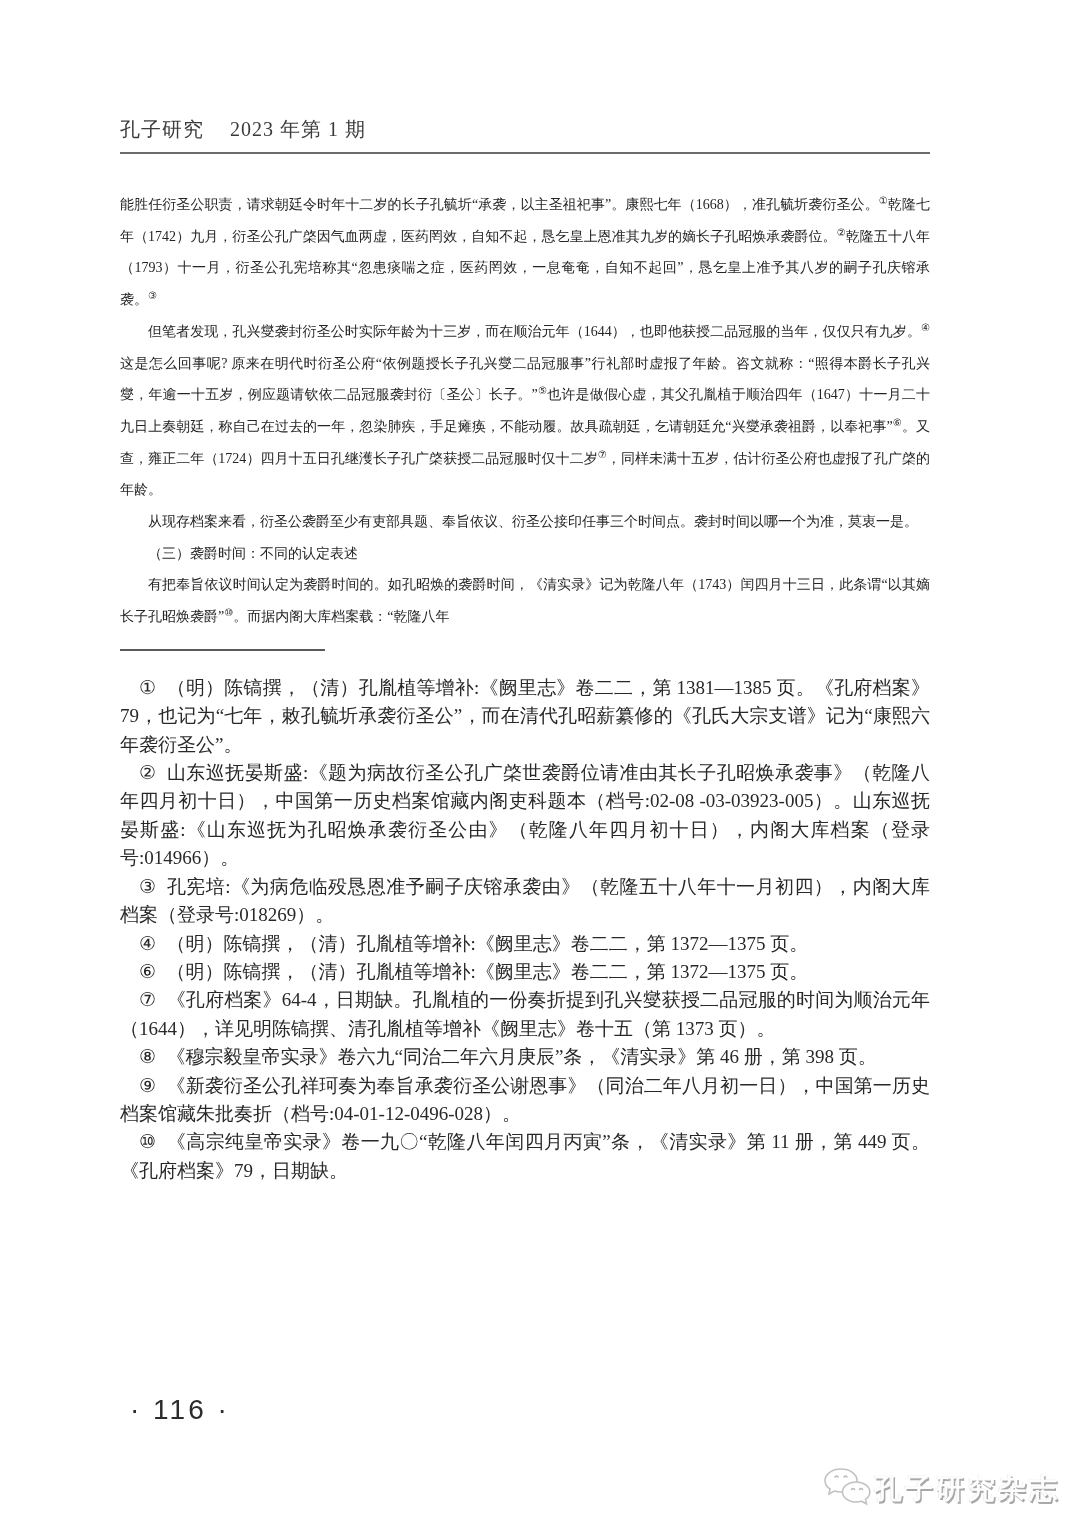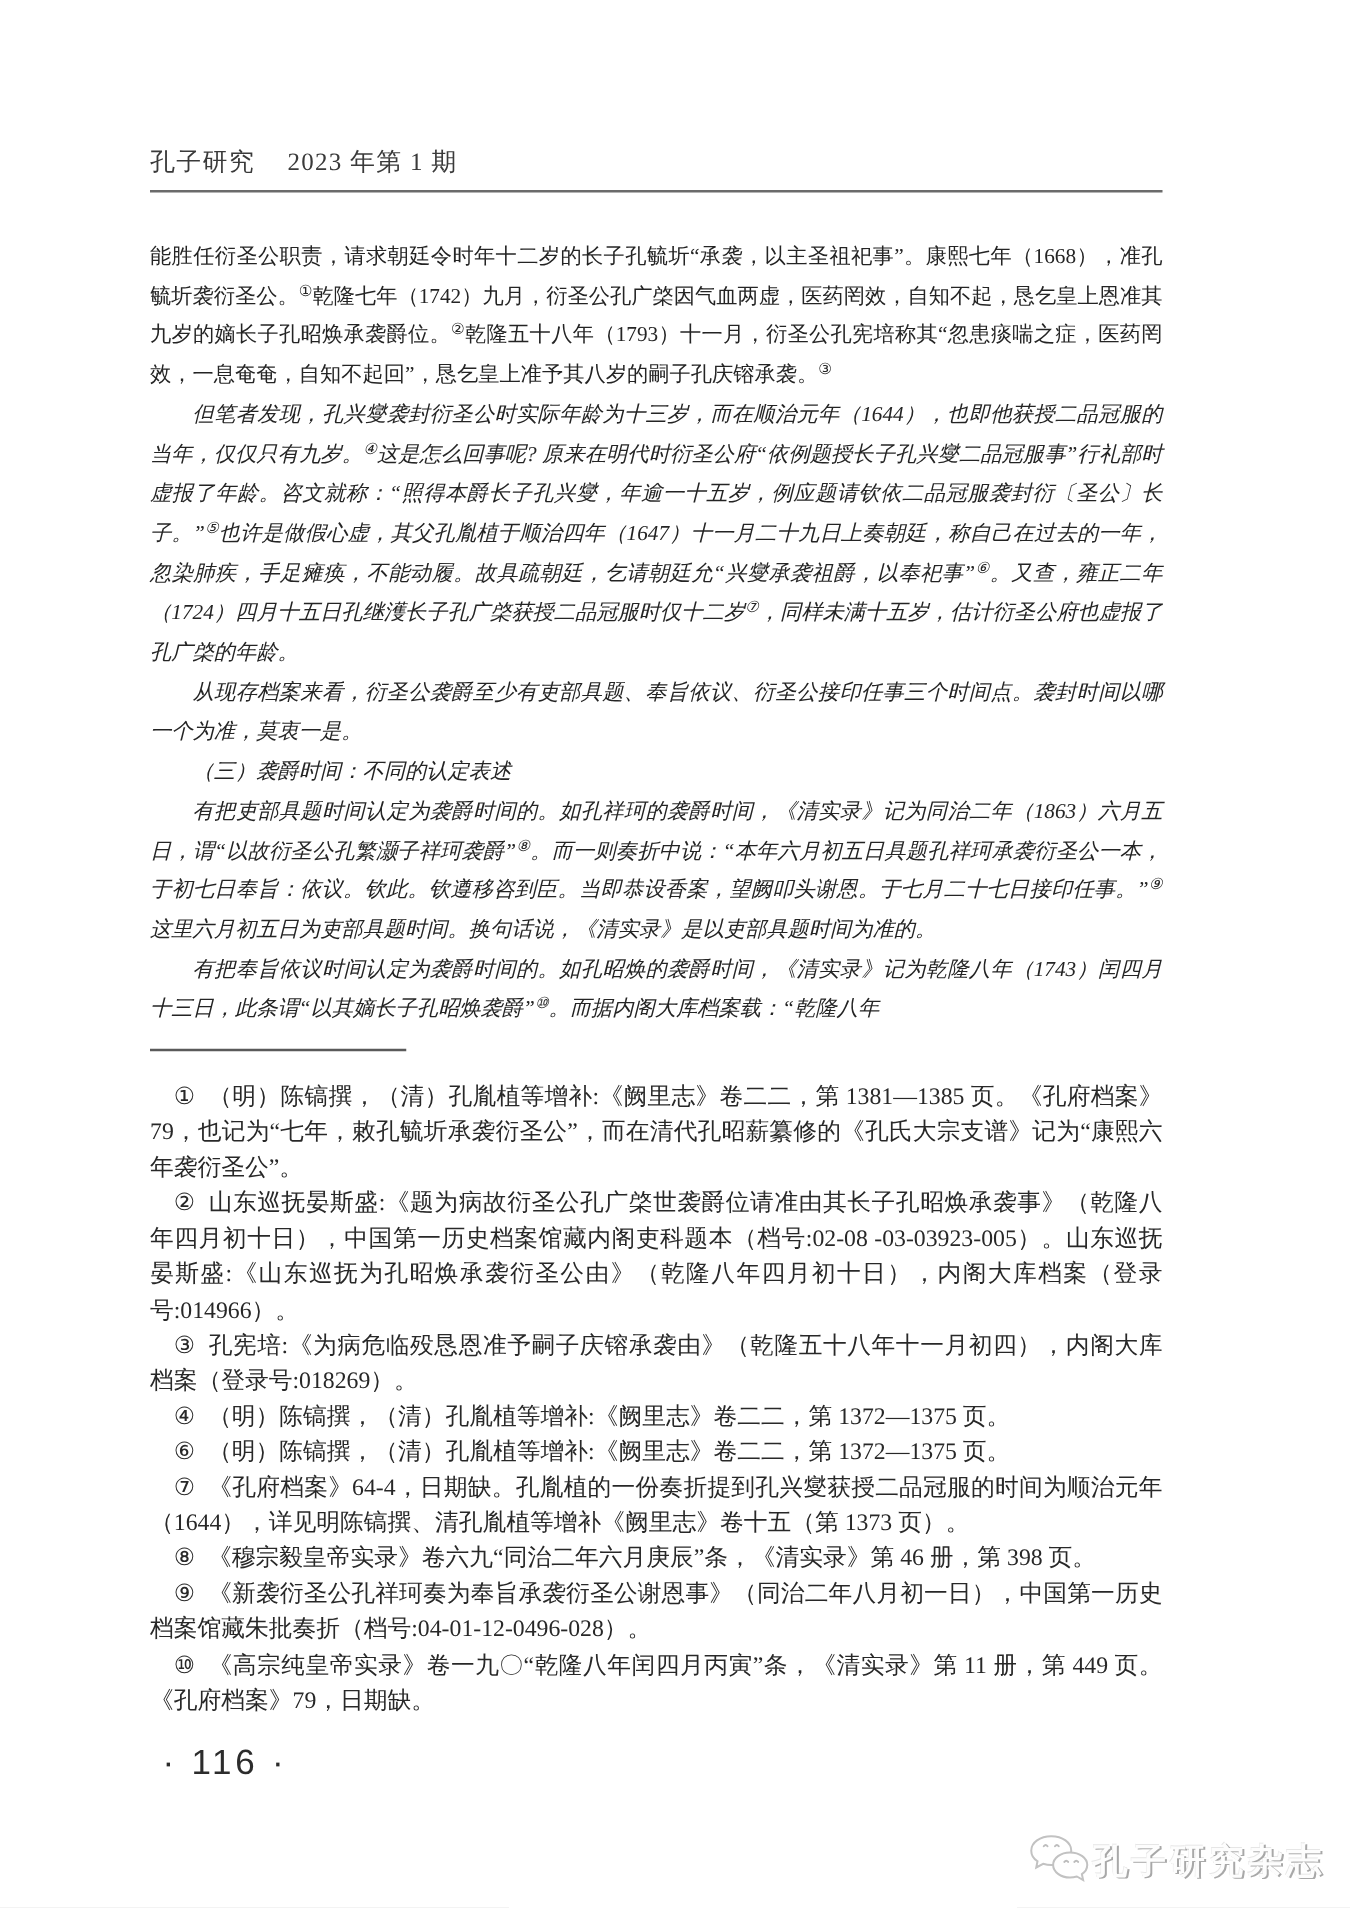--- a/index.html
+++ b/index.html
@@ -19,25 +19,25 @@
     display:flex;align-items:baseline;
     font-size:20px;color:#3a3a3a;letter-spacing:1px;
   }
   .running-head .journal{margin-right:26px;}
   .header-rule{
     border:none;border-top:2px solid #6b6b6b;margin:9px 0 0 0;height:0;
   }
   
   .body-text{
     margin-top:35px;
-    font-size:17px;line-height:31.7px;
+    font-size:14px;line-height:31.7px;
     color:#242424;text-align:justify;
   }
   .body-text p.para{margin:0;}
-  .body-text p.para.indent{text-indent:2em;font-style:italic;}
+  .body-text p.para.indent{text-indent:2em;}
   .body-text sup{
     font-size:0.72em;vertical-align:0.45em;line-height:0;
   }
   
   .fn-sep{
     border:none;border-top:2px solid #5a5a5a;
     width:205px;margin:16px 0 0 0;height:0;
   }
   .footnotes{
     margin-top:23px;
@@ -75,21 +75,20 @@
       <span class="journal">孔子研究</span>
       <span class="issue">2023 年第 1 期</span>
     </div>
     <hr class="header-rule">
 
     <div class="body-text">
         <p class="para">能胜任衍圣公职责，请求朝廷令时年十二岁的长子孔毓圻“承袭，以主圣祖祀事”。康熙七年（1668），准孔毓圻袭衍圣公。<sup>①</sup>乾隆七年（1742）九月，衍圣公孔广棨因气血两虚，医药罔效，自知不起，恳乞皇上恩准其九岁的嫡长子孔昭焕承袭爵位。<sup>②</sup>乾隆五十八年（1793）十一月，衍圣公孔宪培称其“忽患痰喘之症，医药罔效，一息奄奄，自知不起回”，恳乞皇上准予其八岁的嗣子孔庆镕承袭。<sup>③</sup></p>
         <p class="para indent">但笔者发现，孔兴燮袭封衍圣公时实际年龄为十三岁，而在顺治元年（1644），也即他获授二品冠服的当年，仅仅只有九岁。<sup>④</sup>这是怎么回事呢? 原来在明代时衍圣公府“依例题授长子孔兴燮二品冠服事”行礼部时虚报了年龄。咨文就称：“照得本爵长子孔兴燮，年逾一十五岁，例应题请钦依二品冠服袭封衍〔圣公〕长子。”<sup>⑤</sup>也许是做假心虚，其父孔胤植于顺治四年（1647）十一月二十九日上奏朝廷，称自己在过去的一年，忽染肺疾，手足瘫痪，不能动履。故具疏朝廷，乞请朝廷允“兴燮承袭祖爵，以奉祀事”<sup>⑥</sup>。又查，雍正二年（1724）四月十五日孔继濩长子孔广棨获授二品冠服时仅十二岁<sup>⑦</sup>，同样未满十五岁，估计衍圣公府也虚报了孔广棨的年龄。</p>
         <p class="para indent">从现存档案来看，衍圣公袭爵至少有吏部具题、奉旨依议、衍圣公接印任事三个时间点。袭封时间以哪一个为准，莫衷一是。</p>
         <p class="para indent heading">（三）袭爵时间：不同的认定表述</p>
-        <p class="para indent">有把吏部具题时间认定为袭爵时间的。如孔祥珂的袭爵时间，《清实录》记为同治二年（1863）六月五日，谓“以故衍圣公孔繁灏子祥珂袭爵”<sup>⑧</sup>。而一则奏折中说：“本年六月初五日具题孔祥珂承袭衍圣公一本，于初七日奉旨：依议。钦此。钦遵移咨到臣。当即恭设香案，望阙叩头谢恩。于七月二十七日接印任事。”<sup>⑨</sup>这里六月初五日为吏部具题时间。换句话说，《清实录》是以吏部具题时间为准的。</p>
         <p class="para indent">有把奉旨依议时间认定为袭爵时间的。如孔昭焕的袭爵时间，《清实录》记为乾隆八年（1743）闰四月十三日，此条谓“以其嫡长子孔昭焕袭爵”<sup>⑩</sup>。而据内阁大库档案载：“乾隆八年</p>
       </div>
 
     <hr class="fn-sep">
 
     <div class="footnotes">
         <p class="footnote"><span class="fn-marker">①</span><span class="fn-text">（明）陈镐撰，（清）孔胤植等增补:《阙里志》卷二二，第 1381—1385 页。《孔府档案》79，也记为“七年，敕孔毓圻承袭衍圣公”，而在清代孔昭薪纂修的《孔氏大宗支谱》记为“康熙六年袭衍圣公”。</span></p>
         <p class="footnote"><span class="fn-marker">②</span><span class="fn-text">山东巡抚晏斯盛:《题为病故衍圣公孔广棨世袭爵位请准由其长子孔昭焕承袭事》（乾隆八年四月初十日），中国第一历史档案馆藏内阁吏科题本（档号:02-08 -03-03923-005）。山东巡抚晏斯盛:《山东巡抚为孔昭焕承袭衍圣公由》（乾隆八年四月初十日），内阁大库档案（登录号:014966）。</span></p>
         <p class="footnote"><span class="fn-marker">③</span><span class="fn-text">孔宪培:《为病危临殁恳恩准予嗣子庆镕承袭由》（乾隆五十八年十一月初四），内阁大库档案（登录号:018269）。</span></p>
         <p class="footnote"><span class="fn-marker">④</span><span class="fn-text">（明）陈镐撰，（清）孔胤植等增补:《阙里志》卷二二，第 1372—1375 页。</span></p>

